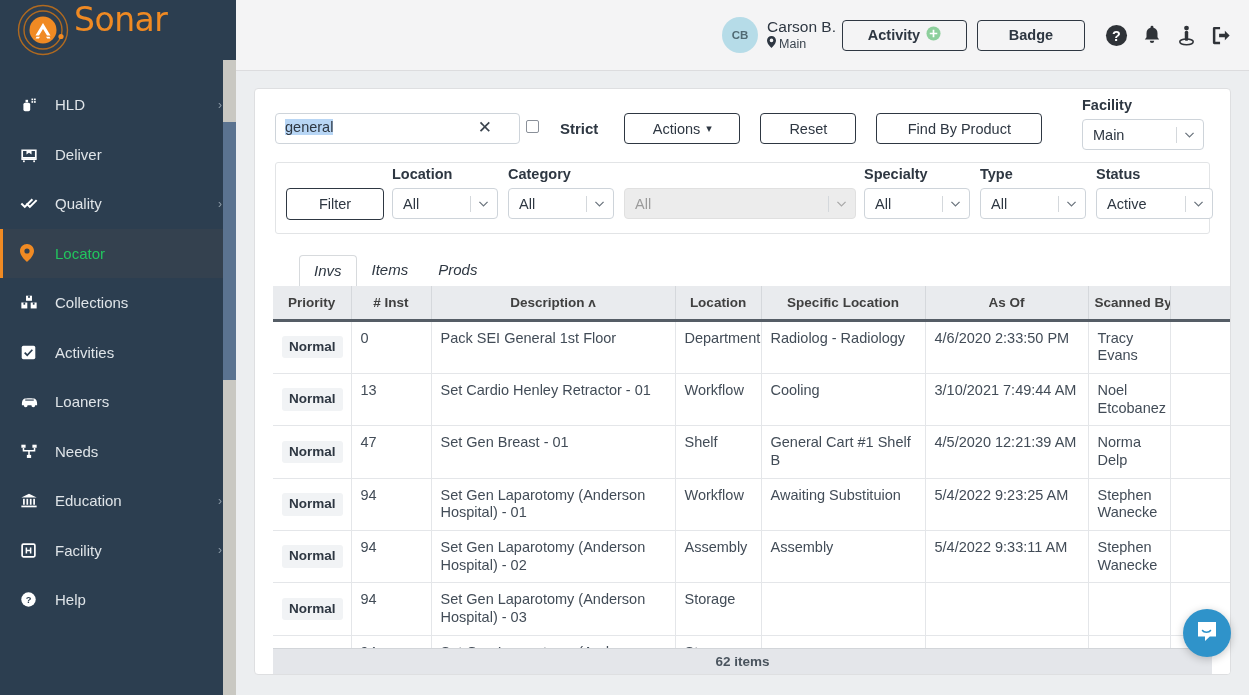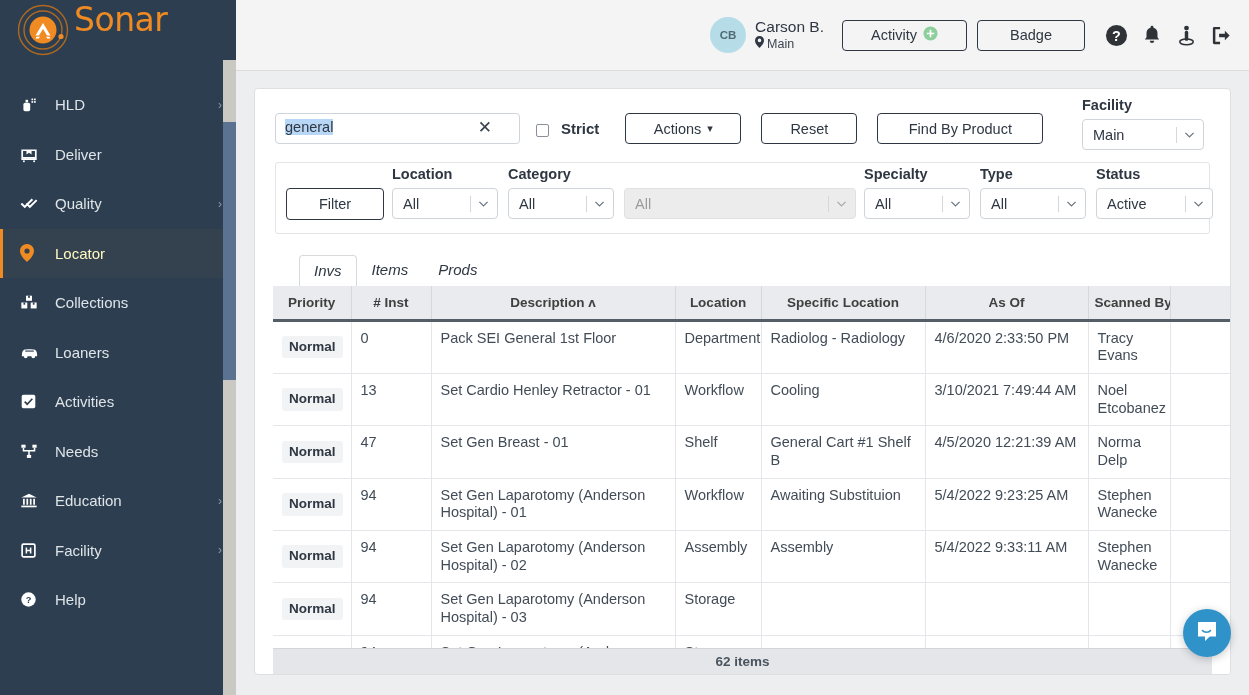--- a/index.html
+++ b/index.html
@@ -36,21 +36,21 @@
     color: #dfe4e8; font-size: 15px; cursor: pointer;
     position: relative;
   }
   .nav-item .nav-ico {
     width: 26px; flex: 0 0 26px; display: flex; align-items: center;
     justify-content: flex-start; color: #ffffff;
   }
   .nav-item .nav-label { flex: 1; padding-left: 9px; }
   .nav-item .nav-caret { color: #8c9aa6; font-size: 12px; }
   .nav-item.active {
-    background: #34414f; color: #fef9c3;
+    background: #34414f; color: #22c55e;
     box-shadow: inset 3px 0 0 #f08a23;
   }
   .nav-item.active .nav-ico { color: #f08a23; }
 
   
   #sb-track {
     position: absolute; right: 0px; top: 60px; width: 13px; height: 635px;
     background: #c9c8c2;
   }
   #sb-thumb {
@@ -67,32 +67,33 @@
     border-bottom: 1px solid #dcdcde;
     display: flex; align-items: center; justify-content: flex-end;
     padding-right: 14px;
   }
   .avatar {
     width: 36px; height: 36px; border-radius: 50%;
     background: #b6dce8; color: #516b74; font-size: 11.5px;
     display: flex; align-items: center; justify-content: center;
     font-weight: 600; flex: 0 0 36px;
   }
-  .user-block { margin-left: 9px; margin-right: 18px; line-height: 1.15; }
+  .user-block { margin-left: 9px; margin-right: 6px; line-height: 1.15; }
   .user-name { font-size: 15.5px; color: #2e3742; }
   .user-site {
     font-size: 12.5px; color: #3b454f;
     display: flex; align-items: center; gap: 3px;
   }
   .hdr-btn {
     border: 1px solid #2e3742; background: #f4f4f5; border-radius: 4px;
     height: 31px; padding: 0 14px; font-size: 14.5px; color: #2e3742;
     display: flex; align-items: center; justify-content: center; gap: 6px;
     cursor: pointer; font-family: "Liberation Sans", sans-serif;
     margin-right: 10px;
+    font-weight: bold;
   }
   .hdr-icon {
     width: 27px; height: 27px; margin-left: 8px; color: #2f3338;
     display: flex; align-items: center; justify-content: center; cursor: pointer;
   }
 
   
   #panel {
     position: absolute; left: 18px; top: 88px; right: 18px;
     background: #ffffff; border: 1px solid #dedfe1; border-radius: 4px;
@@ -115,21 +116,21 @@
   }
   .search-sel {
     position: absolute; left: 10px; top: 6px;
     font-size: 14.5px; color: #2e3742; background: #b8d6f5;
     pointer-events: none;
   }
   .clear-x {
     position: absolute; right: 8px; top: 4px; font-size: 17px;
     color: #3b444e; cursor: pointer; line-height: 22px;
   }
-  .strict-wrap { display: flex; align-items: flex-end; gap: 12px; margin-left: 36px; }
+  .strict-wrap { display: flex; align-items: flex-start; gap: 21px; margin-left: 26px; }
   .cb {
     width: 13px; height: 13px; border: 1px solid #8a9099; border-radius: 2px;
     background: #fff; cursor: pointer; flex: 0 0 13px;
   }
   .strict-label { font-size: 15px; font-weight: bold; color: #2e3742; }
   .obtn {
     border: 1px solid #2e3742; background: #fff; border-radius: 4px;
     height: 31px; font-size: 14.5px; color: #2e3742; cursor: pointer;
     display: flex; align-items: center; justify-content: center;
     font-family: "Liberation Sans", sans-serif;
@@ -302,36 +303,36 @@
               <rect x="3.5" y="10" width="2" height="2.6" fill="#2c3e50"></rect>
               <rect x="12" y="10" width="7" height="7" fill="currentColor"></rect>
               <rect x="14.5" y="10" width="2" height="2.6" fill="#2c3e50"></rect>
             </svg>
           </span>
           <span class="nav-label">Collections</span>
           <span class="nav-caret"></span>
         </li>
         <li class="nav-item">
           <span class="nav-ico">
+            <svg width="17" height="17" viewBox="0 0 20 20">
+              <rect x="2" y="2" width="16" height="16" rx="2" fill="currentColor"></rect>
+              <path d="M5.5 10.2l3 3 6-6.4" fill="none" stroke="#2c3e50" stroke-width="2"></path>
+            </svg>
+          </span>
+          <span class="nav-label">Activities</span>
+          <span class="nav-caret"></span>
+        </li>
+        <li class="nav-item">
+          <span class="nav-ico">
             <svg width="19" height="15" viewBox="0 0 20 14">
               <path d="M2 9c0-2 1-4 2.3-4.8C5.6 3.4 14.4 3.4 15.7 4.2 17 5 18 7 18 9v2h-2a2 2 0 0 1-4 0H8a2 2 0 0 1-4 0H2z" fill="currentColor"></path>
               <path d="M5.5 5.5h9" stroke="#2c3e50" stroke-width="1.2"></path>
             </svg>
           </span>
           <span class="nav-label">Loaners</span>
-          <span class="nav-caret"></span>
-        </li>
-        <li class="nav-item">
-          <span class="nav-ico">
-            <svg width="17" height="17" viewBox="0 0 20 20">
-              <rect x="2" y="2" width="16" height="16" rx="2" fill="currentColor"></rect>
-              <path d="M5.5 10.2l3 3 6-6.4" fill="none" stroke="#2c3e50" stroke-width="2"></path>
-            </svg>
-          </span>
-          <span class="nav-label">Activities</span>
           <span class="nav-caret"></span>
         </li>
         <li class="nav-item">
           <span class="nav-ico">
             <svg width="18" height="17" viewBox="0 0 20 20">
               <rect x="1" y="2" width="5" height="3.6" fill="currentColor"></rect>
               <rect x="14" y="2" width="5" height="3.6" fill="currentColor"></rect>
               <rect x="7.5" y="14" width="5" height="3.6" fill="currentColor"></rect>
               <path d="M3.5 6v3h13V6M10 9v5" fill="none" stroke="currentColor" stroke-width="1.8"></path>
             </svg>

